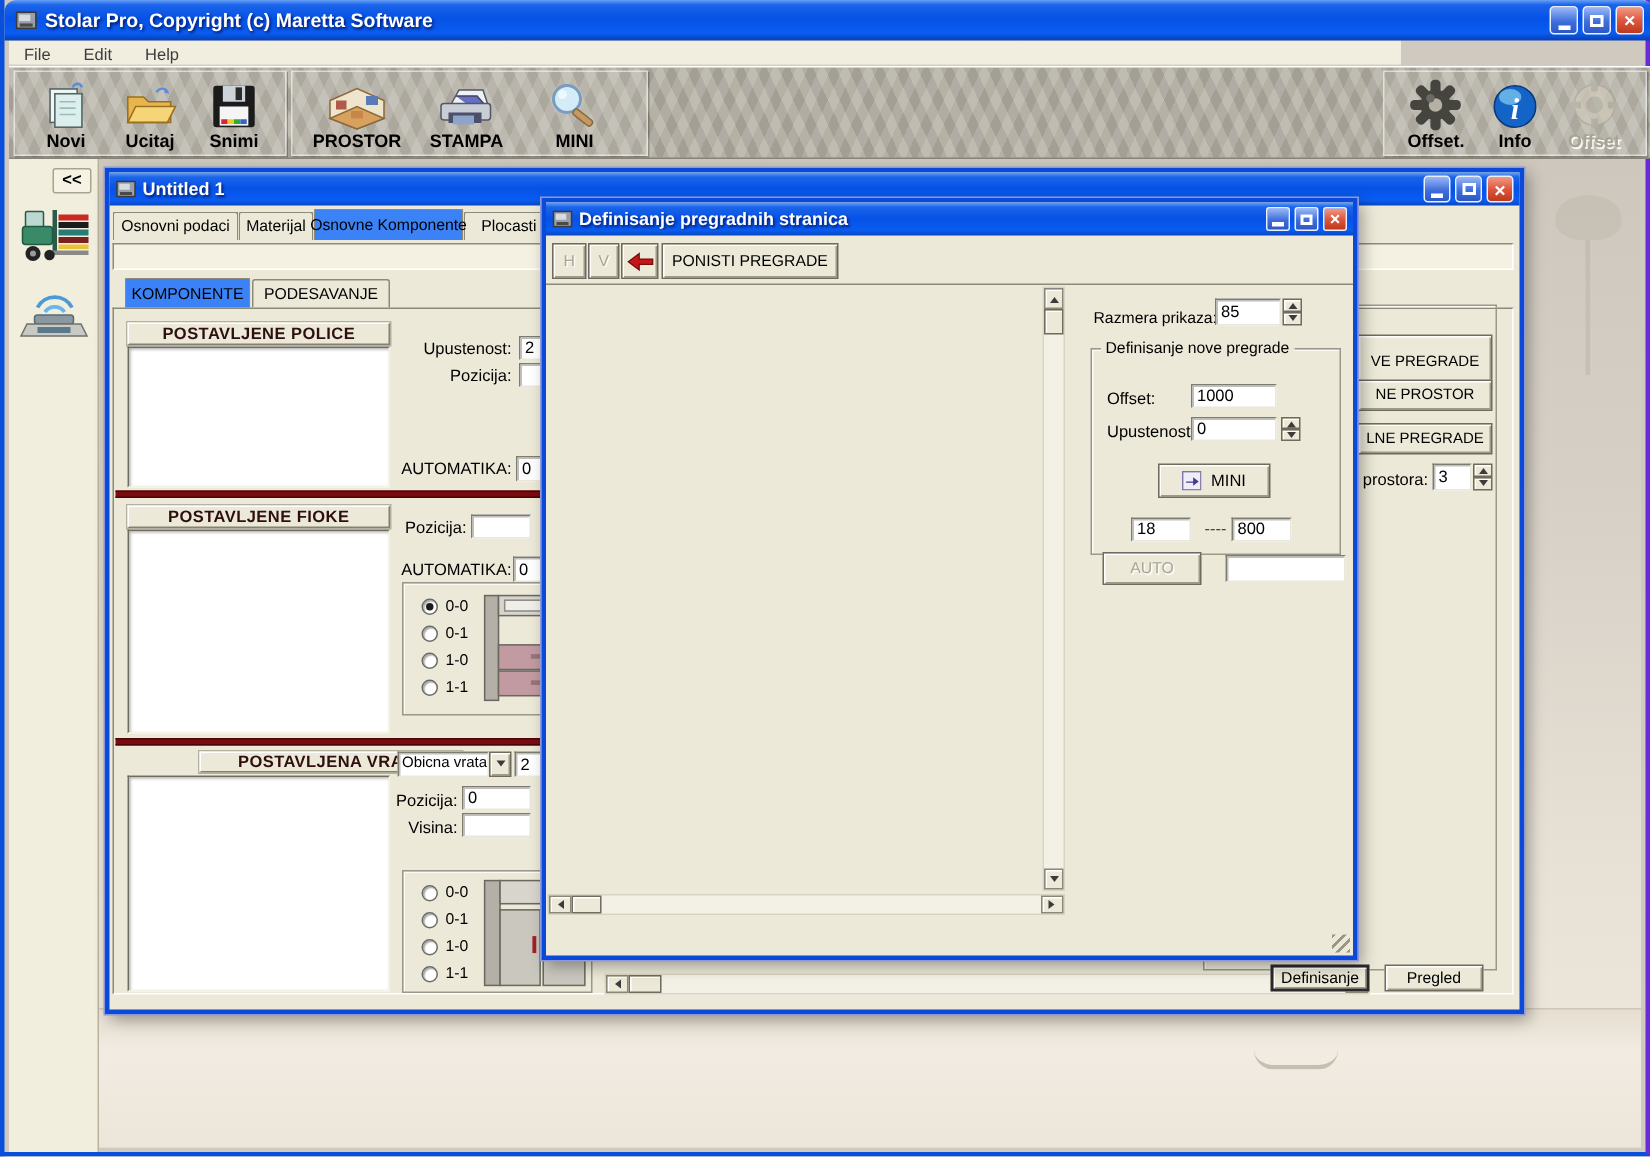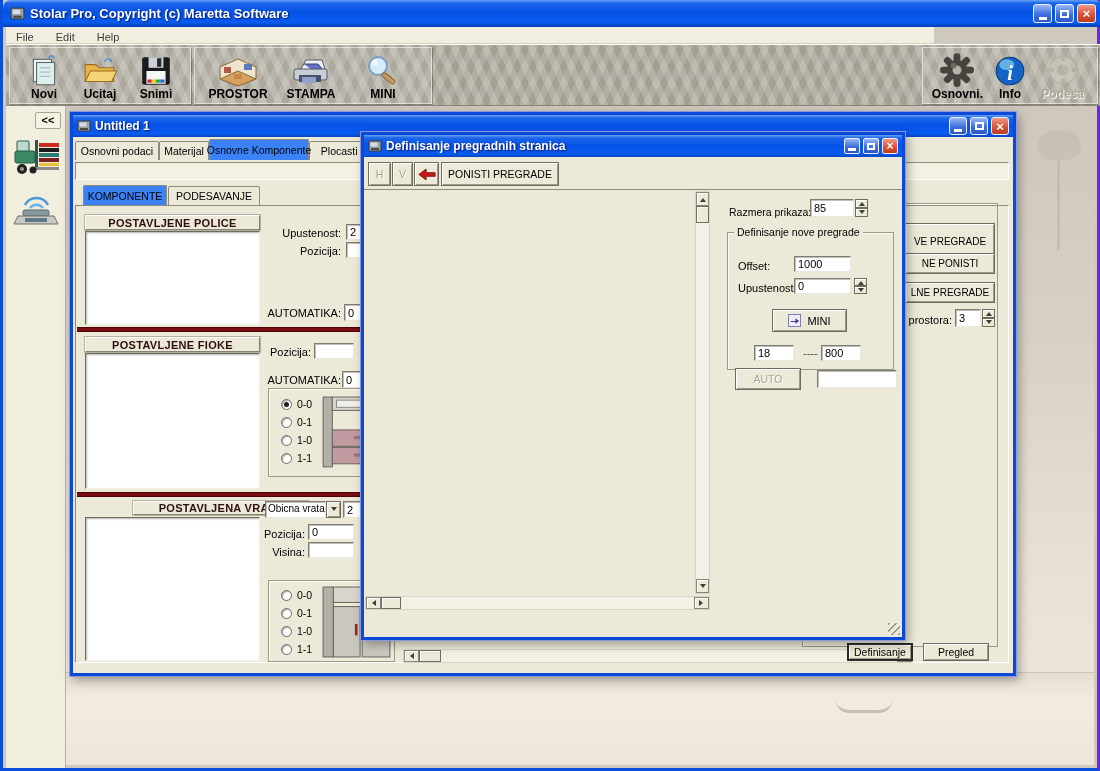--- a/index.html
+++ b/index.html
@@ -211,21 +211,21 @@
                 <rect x="13" y="1" width="6" height="30" rx="2.5"></rect>
                 <rect x="13" y="1" width="6" height="30" rx="2.5" transform="rotate(45 16 16)"></rect>
                 <rect x="13" y="1" width="6" height="30" rx="2.5" transform="rotate(90 16 16)"></rect>
                 <rect x="13" y="1" width="6" height="30" rx="2.5" transform="rotate(135 16 16)"></rect>
                 <circle cx="16" cy="16" r="9"></circle>
               </g>
               <circle cx="16" cy="16" r="4" fill="#b5b1a5"></circle>
               <circle cx="13" cy="12" r="2.5" fill="#6a6962"></circle>
             </svg>
         </span>
-        <span class="lbl">Osnovni.</span>
+        <span class="lbl">Offset.</span>
       </div>
       <div class="tbtn" style="width:50px;">
         <span class="icn">
           <svg width="34" height="34" viewBox="0 0 32 32">
               <circle cx="16" cy="16" r="13" fill="#1464c8" stroke="#0a3a7a"></circle>
               <ellipse cx="13" cy="10" rx="7" ry="5" fill="#7fc8f0" opacity="0.75"></ellipse>
               <text x="16" y="24" font-family="Liberation Serif, serif" font-size="19" font-style="italic" font-weight="bold" fill="#fff" text-anchor="middle">i</text>
             </svg>
         </span>
         <span class="lbl">Info</span>
@@ -234,21 +234,21 @@
         <span class="icn">
           <svg width="36" height="36" viewBox="0 0 32 32" opacity="0.7">
               <circle cx="16" cy="16" r="12" fill="#cfcaba" stroke="#b0ab99"></circle>
               <circle cx="16" cy="16" r="5" fill="#b5b1a5"></circle>
               <rect x="14" y="2" width="4" height="6" fill="#b5b1a5"></rect>
               <rect x="14" y="24" width="4" height="6" fill="#b5b1a5"></rect>
               <rect x="2" y="14" width="6" height="4" fill="#b5b1a5"></rect>
               <rect x="24" y="14" width="6" height="4" fill="#b5b1a5"></rect>
             </svg>
         </span>
-        <span class="lbl dis">Podesa</span>
+        <span class="lbl dis">Offset</span>
       </div>
     </div>
   </div>
 
   <div class="sidebar">
     <div class="collapse">&lt;&lt;</div>
     <div class="abs" style="left:6px;top:28px;">
       <span class="icn">
         <svg width="50" height="46" viewBox="0 0 50 44">
             <rect x="27" y="8" width="20" height="4" fill="#c92a22"></rect>
@@ -399,21 +399,21 @@
               <rect x="12" y="21" width="26" height="49" fill="#cac7bf" stroke="#69695f"></rect>
               <rect x="40" y="21" width="27" height="49" fill="#cac7bf" stroke="#69695f"></rect>
               <rect x="33" y="38" width="2.5" height="11" fill="#a02222"></rect>
               <rect x="42" y="38" width="2.5" height="11" fill="#a02222"></rect>
             </svg>
         </span>
       </div>
 
       <div class="gbox abs" style="left:726px;top:-3px;width:196px;height:444px;"></div>
       <div class="btn abs" style="left:829px;top:17px;width:90px;height:37px;font-size:10px;">VE PREGRADE</div>
-      <div class="btn abs" style="left:829px;top:47px;width:90px;height:21px;font-size:10px;">NE PONISTI</div>
+      <div class="btn abs" style="left:829px;top:47px;width:90px;height:21px;font-size:10px;">NE PROSTOR</div>
       <div class="btn abs" style="left:829px;top:76px;width:90px;height:21px;font-size:10px;">LNE PREGRADE</div>
       <div class="lab r" style="left:790px;top:108px;width:86px;">prostora:</div>
       <input class="field abs" style="left: 879px; top: 103px; width: 26px; height: 18px;" value="3">
       <div class="spin abs" style="left:906px;top:103px;width:13px;height:18px;">
         <span class="sb">
             <span class="tri-u"></span>
           </span>
         <span class="sb">
             <span class="tri-d"></span>
           </span>

